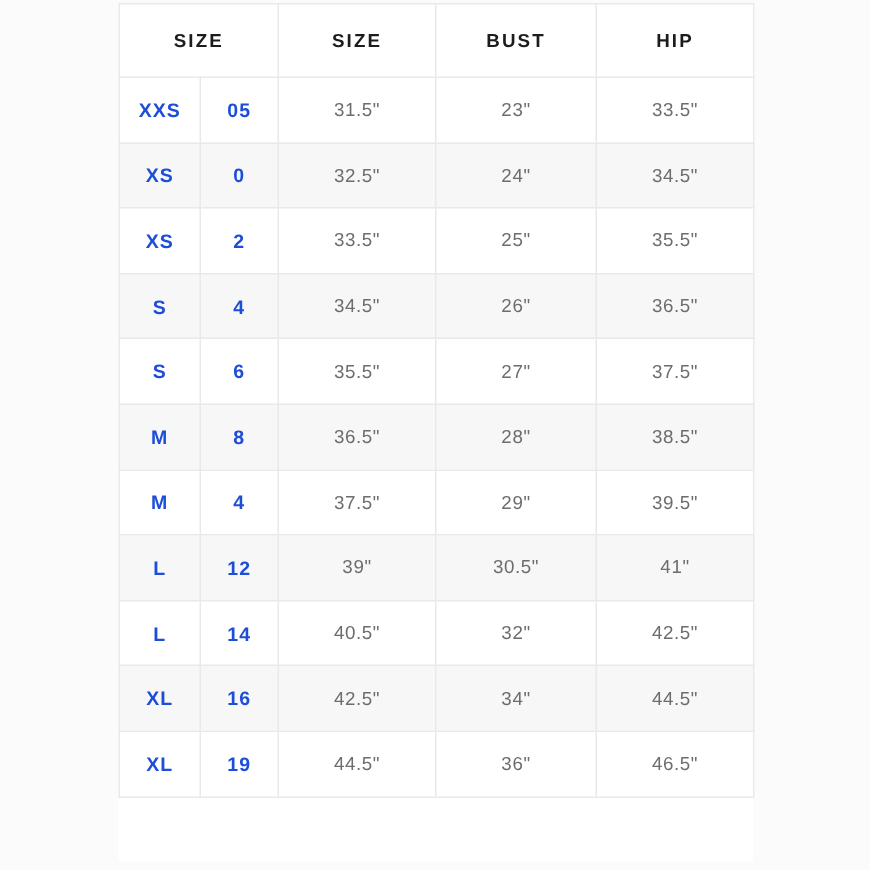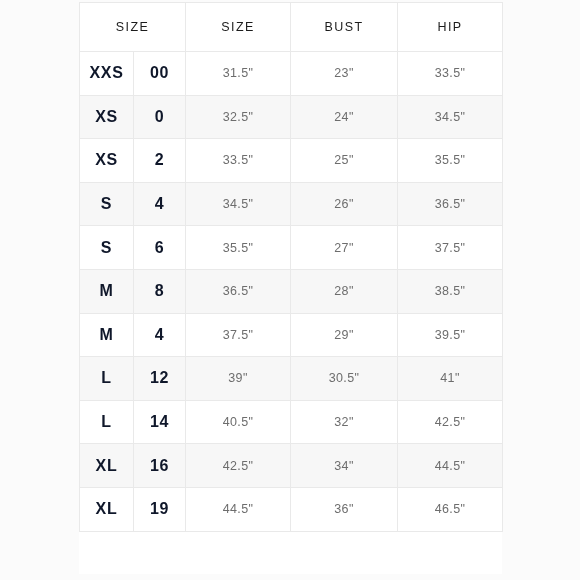--- a/index.html
+++ b/index.html
@@ -36,34 +36,34 @@
   table.size-chart th,
   table.size-chart td {
     border: 1px solid #e9e9e9;
     text-align: center;
     vertical-align: middle;
     padding: 0;
   }
   thead th {
     height: 48px;
     font-size: 12.5px;
-    font-weight: normal;
+    font-weight: bold;
     color: #1c1c1c;
     letter-spacing: 1.4px;
     background: #ffffff;
   }
   tbody tr { height: 43.6px; }
   tbody tr.shaded > td { background: #f7f7f7; }
   tbody tr.plain > td  { background: #ffffff; }
 
   td.size-alpha,
   td.size-num {
-    font-size: 16px;
+    font-size: 13px;
     font-weight: bold;
-    color: #0f172a;
+    color: #1d4ed8;
     letter-spacing: 0.7px;
   }
   td.measure {
     font-size: 12.5px;
     font-weight: normal;
     color: #6d6d6d;
     letter-spacing: 0.4px;
   }
 </style>
 </head>
@@ -82,21 +82,21 @@
       <tr>
           <th colspan="2">SIZE</th>
           <th colspan="1">SIZE</th>
           <th colspan="1">BUST</th>
           <th colspan="1">HIP</th>
         </tr>
     </thead>
     <tbody>
         <tr class="plain">
           <td class="size-alpha">XXS</td>
-          <td class="size-num">00</td>
+          <td class="size-num">05</td>
           <td class="measure">31.5"</td>
           <td class="measure">23"</td>
           <td class="measure">33.5"</td>
         </tr>
         <tr class="shaded">
           <td class="size-alpha">XS</td>
           <td class="size-num">0</td>
           <td class="measure">32.5"</td>
           <td class="measure">24"</td>
           <td class="measure">34.5"</td>

